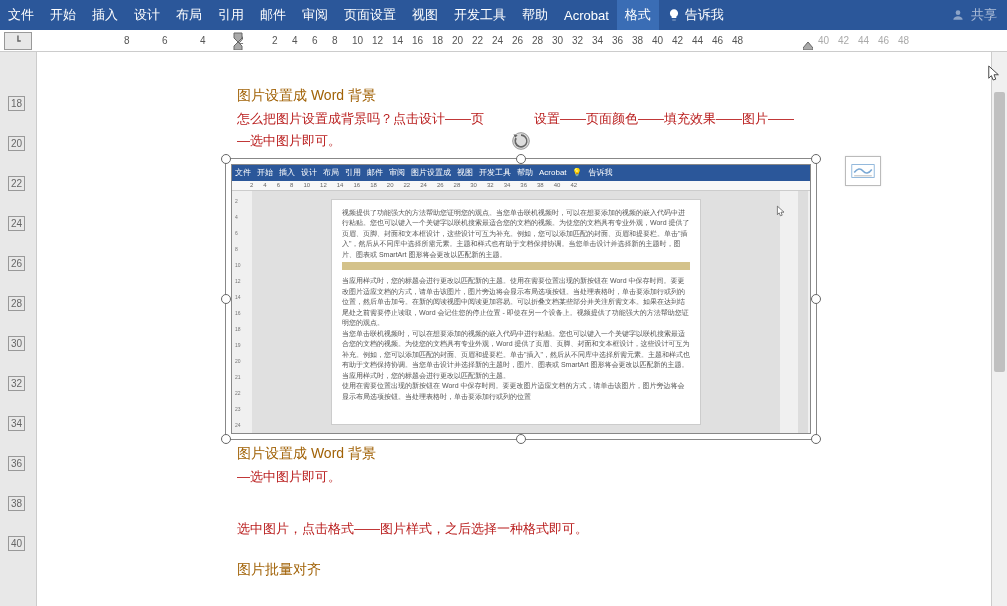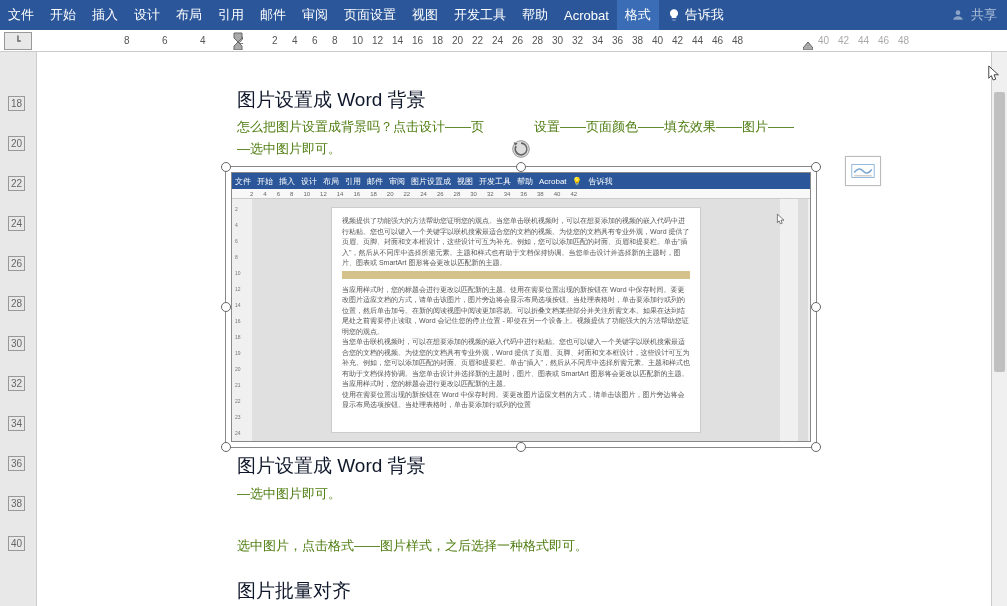--- a/index.html
+++ b/index.html
@@ -16,22 +16,22 @@
     .corner-box { width: 28px; height: 18px; background: #e8e8e8; border: 1px solid #999; margin-left: 4px; font-size: 9px; display: flex; align-items: center; justify-content: center; color: #666; }
     .ruler { flex: 1; position: relative; height: 18px; margin-left: 6px; font-size: 10px; color: #555; }
     .ruler-num { position: absolute; top: 3px; }
     
     .main-area { display: flex; height: calc(100% - 52px); background: #e8e8e8; }
     .left-gutter { width: 36px; background: #e8e8e8; position: relative; }
     .vruler-num { position: absolute; left: 8px; font-size: 10px; color: #666; border: 0.5px solid #999; padding: 1px 2px; }
     
     .doc-area { flex: 1; background: white; padding: 8px 0 8px 0; overflow: hidden; margin: 0; border-left: 1px solid #ccc; }
     .doc-content { padding-left: 200px; padding-right: 60px; font-size: 13px; line-height: 1.7; color: #333; }
-    .section-title { font-size: 19px; color: #0f172a; }
-    .section-body { font-size: 13px; color: #4d7c0f; }
+    .section-title { font-size: 14px; color: #a16207; }
+    .section-body { font-size: 13px; color: #b91c1c; }
     
     .embedded-picture { position: relative; margin: 12px 0 8px -6px; width: 580px; }
     .selection-frame { position: absolute; top:-6px; left:-6px; right:-6px; bottom:-6px; border: 1px solid #888; }
     .sel-handle { position: absolute; width: 10px; height: 10px; background: white; border: 1px solid #666; border-radius: 50%; }
     .sh-tl { top: -5px; left: -5px; }
     .sh-tr { top: -5px; right: -5px; }
     .sh-bl { bottom: -5px; left: -5px; }
     .sh-br { bottom: -5px; right: -5px; }
     .sh-tm { top: -5px; left: calc(50% - 5px); }
     .sh-bm { bottom: -5px; left: calc(50% - 5px); }

